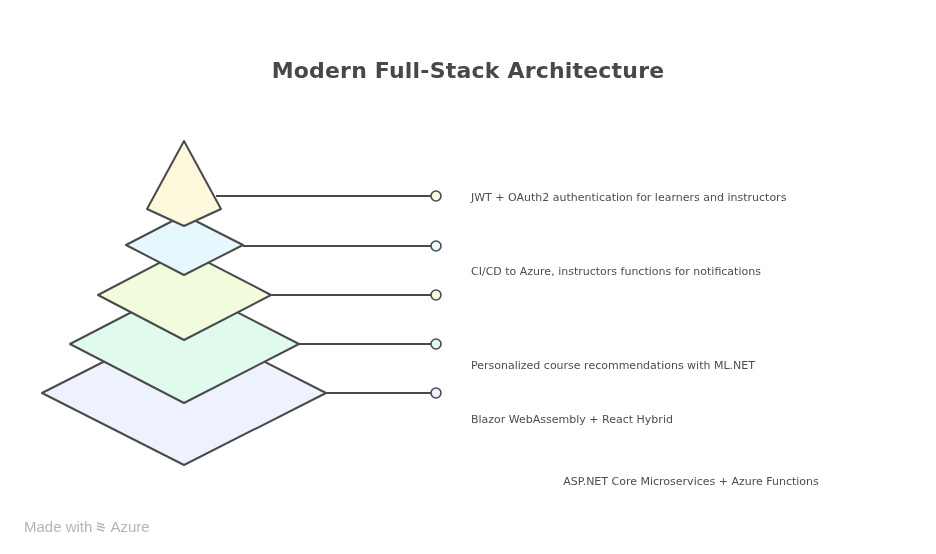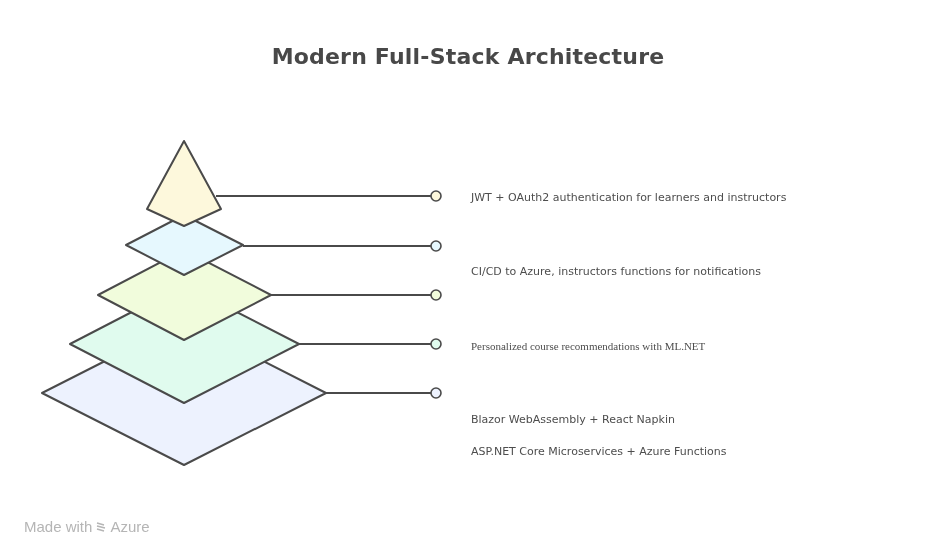--- a/index.html
+++ b/index.html
@@ -1,18 +1,18 @@
 <!DOCTYPE html>
 <html><head>
 <meta charset="utf-8">
 <style>
   html, body { margin: 0; padding: 0; background: #ffffff; }
   body { width: 936px; height: 554px; position: relative; overflow: hidden;
          font-family: "DejaVu Sans", sans-serif; color: #4a4a4a; }
-  .title { position: absolute; left: 0; top: 44px; width: 936px; text-align: center;
+  .title { position: absolute; left: 0; top: 58px; width: 936px; text-align: center;
            font-family: "DejaVu Sans", sans-serif; font-weight: bold; font-size: 22px;
            color: #484848; letter-spacing: 0.2px; }
   svg.diagram { position: absolute; left: 0; top: 0; }
   .label { position: absolute; left: 471px; width: 440px; font-size: 11px; line-height: 24px;
            color: #4d4d4d; font-family: "DejaVu Sans", sans-serif; }
   .watermark { position: absolute; left: 24px; top: 518px; font-size: 15px; color: #b5b5b5;
                font-family: "Liberation Sans", sans-serif; display: flex; align-items: center; gap: 3px; }
   .watermark svg { width: 12px; height: 12px; }
 </style>
 </head>
@@ -40,23 +40,23 @@
 
   <circle class="dot" cx="436" cy="196" r="5" stroke-width="1.6" fill="#fdf8dc" stroke="#4a4a4a"></circle>
   <circle class="dot" cx="436" cy="246" r="5" stroke-width="1.6" fill="#e6f8fe" stroke="#4a4a4a"></circle>
   <circle class="dot" cx="436" cy="295" r="5" stroke-width="1.6" fill="#f1fcdc" stroke="#4a4a4a"></circle>
   <circle class="dot" cx="436" cy="344" r="5" stroke-width="1.6" fill="#e0fbee" stroke="#4a4a4a"></circle>
   <circle class="dot" cx="436" cy="393" r="5" stroke-width="1.6" fill="#edf2fe" stroke="#4a4a4a"></circle>
 </svg>
 
 <div class="label" style="top:186px;">JWT + OAuth2 authentication for learners and instructors</div>
 <div class="label" style="top:260px;">CI/CD to Azure, instructors functions for notifications</div>
-<div class="label" style="top:334px;font-family:Liberation Serif, serif;">Personalized course recommendations with ML.NET</div>
-<div class="label" style="top:408px;">Blazor WebAssembly + React Napkin</div>
-<div class="label" style="top:440px;">ASP.NET Core Microservices + Azure Functions</div>
+<div class="label" style="top:354px;">Personalized course recommendations with ML.NET</div>
+<div class="label" style="top:408px;">Blazor WebAssembly + React Hybrid</div>
+<div class="label" style="top:470px;text-align:center;">ASP.NET Core Microservices + Azure Functions</div>
 
 <div class="watermark">
   <span>Made with</span>
   <svg viewBox="0 0 12 12">
     <path d="M2 2 L9 4 M2 5 L10 7 M2 8 L9 10" stroke="#b5b5b5" stroke-width="1.4" fill="none"></path>
   </svg>
   <span>Azure</span>
 </div>
 
 </body></html>

